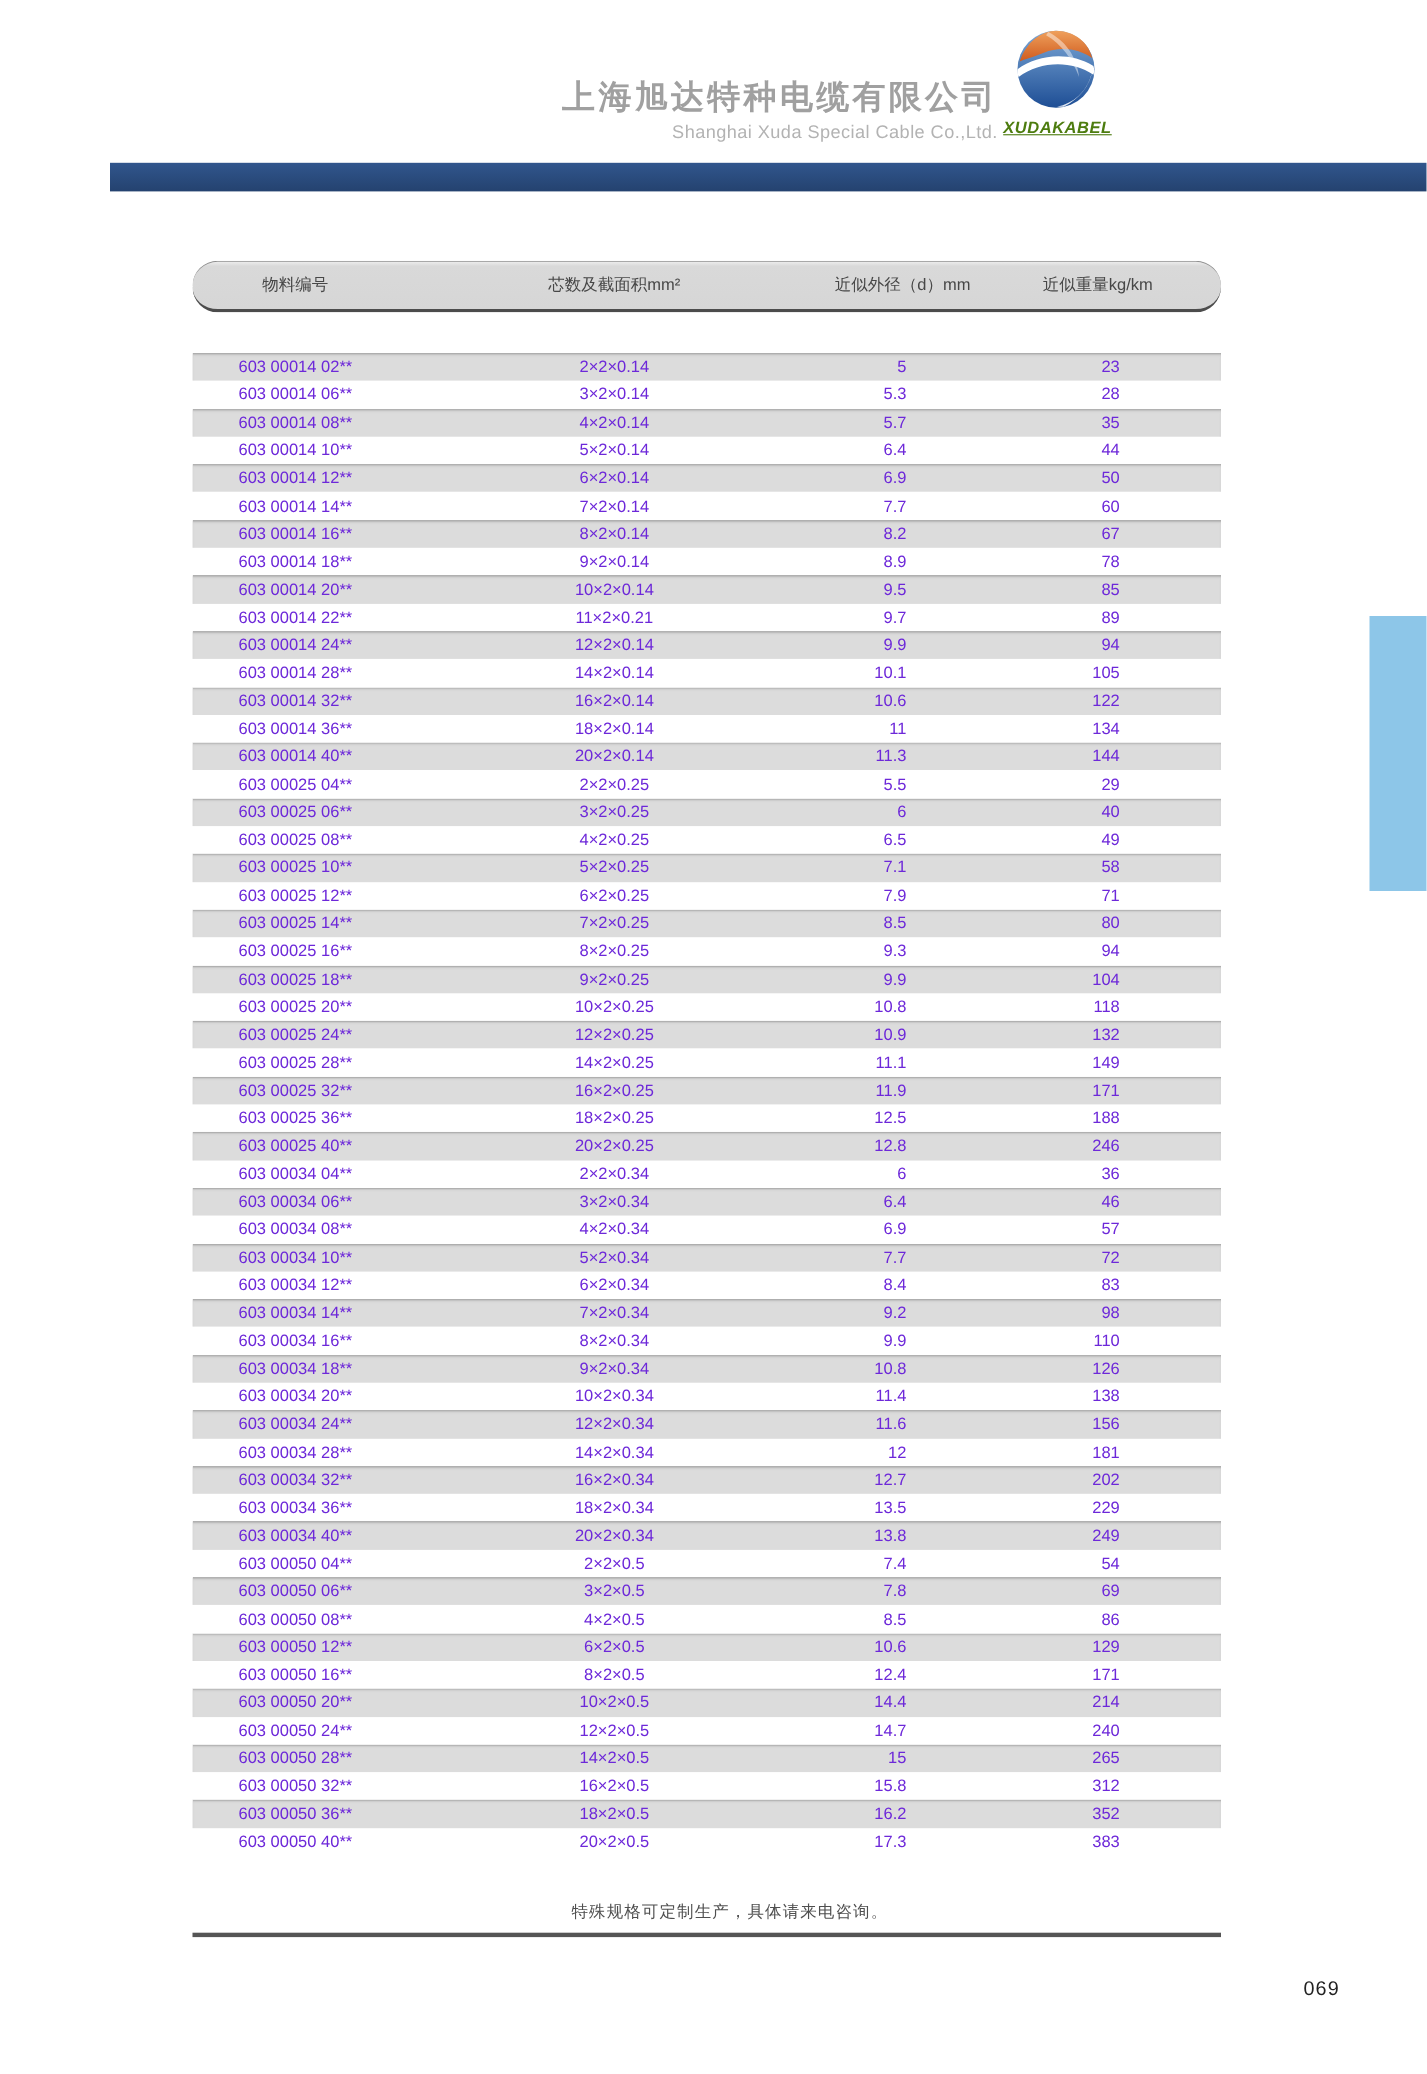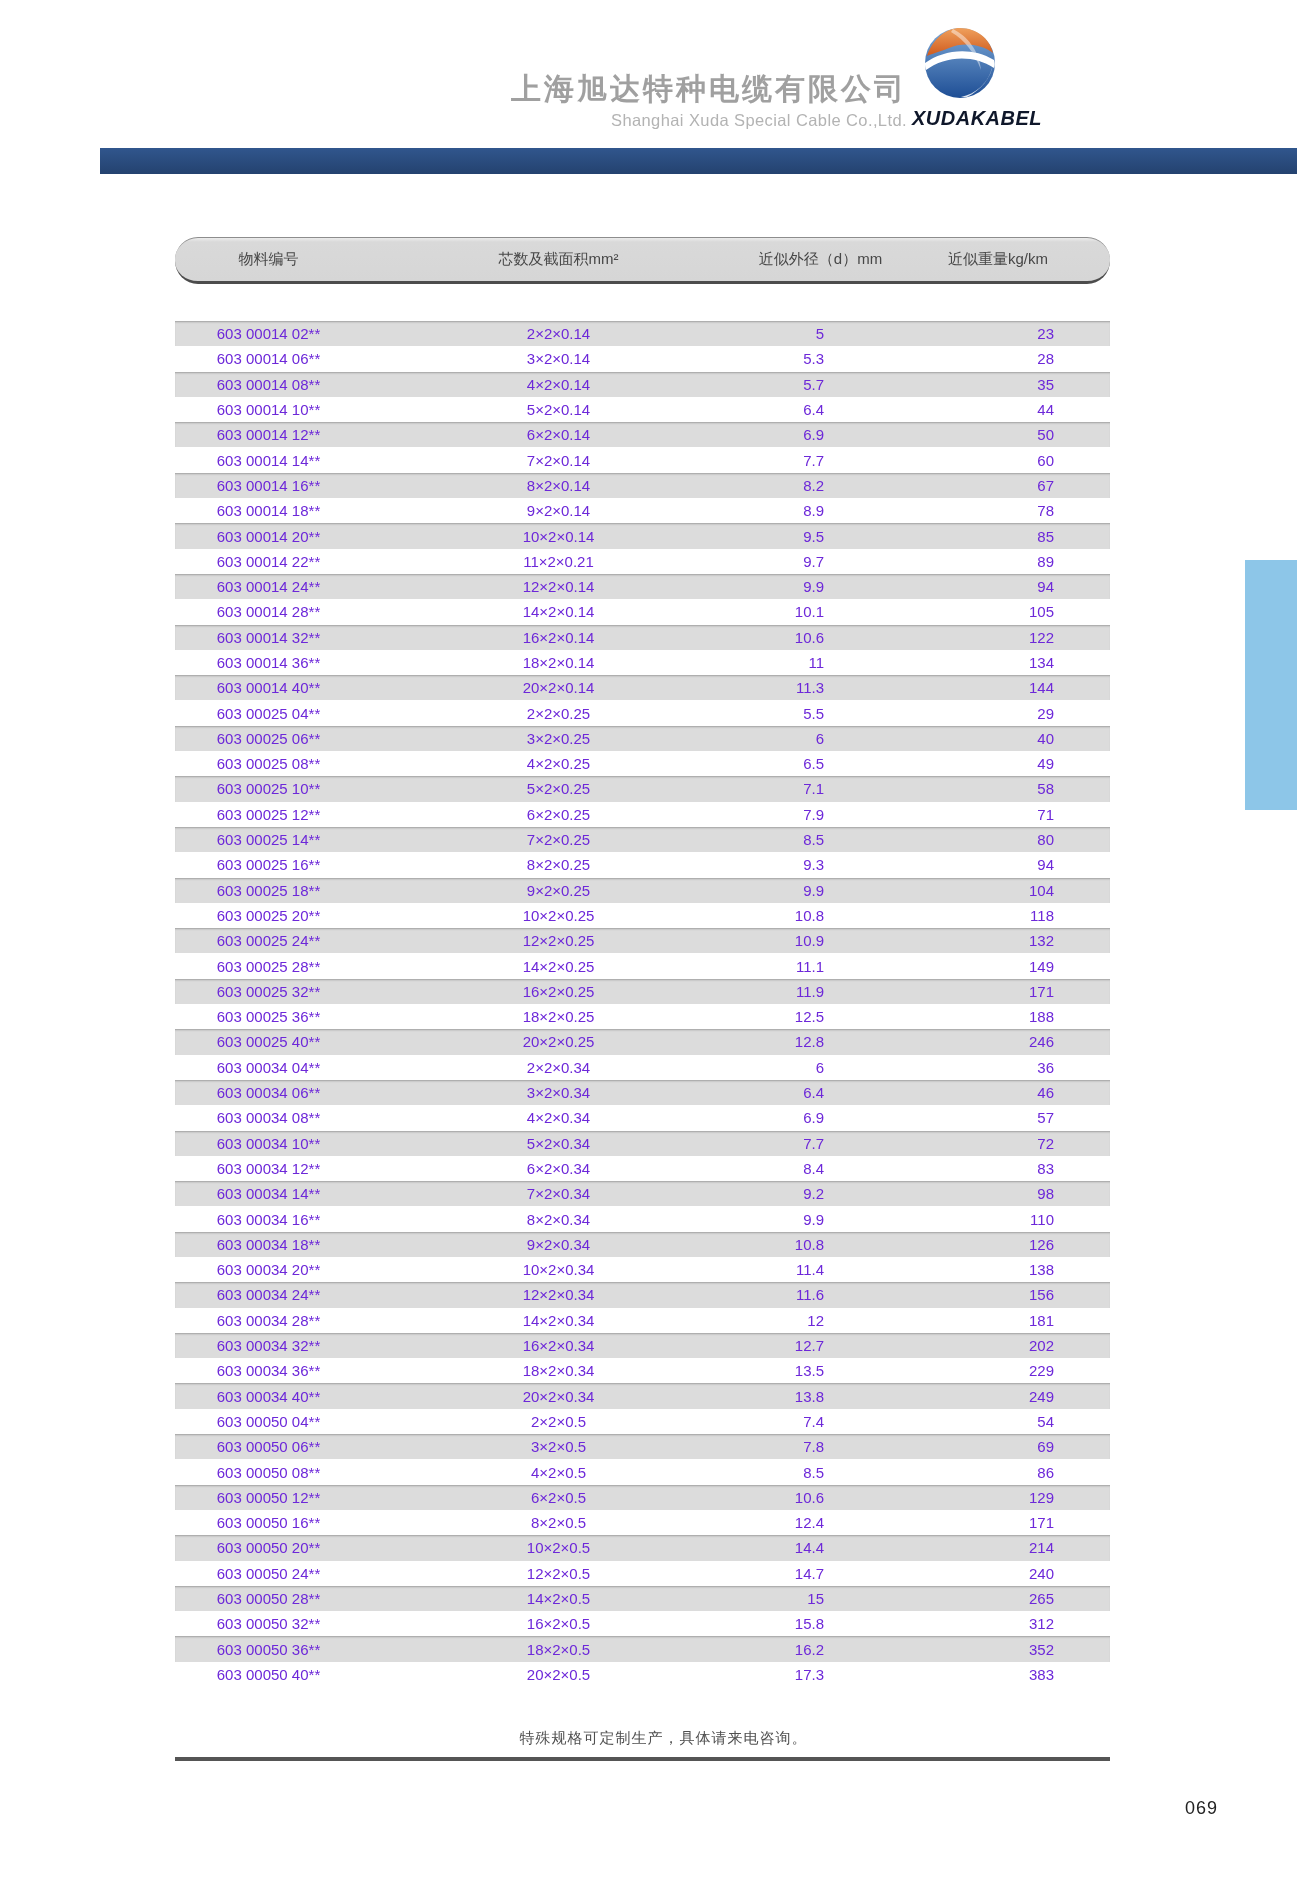--- a/index.html
+++ b/index.html
@@ -5,42 +5,42 @@
   html,body{margin:0;padding:0;}
   body{width:1297px;height:1885px;background:#ffffff;position:relative;overflow:hidden;
        font-family:"Liberation Sans", sans-serif;}
 
   
   .company-block{position:absolute;left:400px;top:70px;width:507px;text-align:right;}
   .company-cn{font-size:30px;font-weight:700;color:#a0a0a0;letter-spacing:3px;line-height:38px;}
   .company-en{font-size:16.5px;color:#b3b3b3;letter-spacing:.4px;line-height:24px;}
 
   .logo-block{position:absolute;left:912px;top:26px;width:96px;text-align:center;}
-  .logo-wordmark{margin-top:3px;font-size:20px;font-weight:700;font-style:italic;
-                 color:#0f172a;letter-spacing:.5px;}
+  .logo-wordmark{margin-top:3px;font-size:15px;font-weight:700;font-style:italic;
+                 color:#4d7c0f;letter-spacing:.5px;text-decoration:underline;}
 
   .brand-bar{position:absolute;left:100px;top:148px;width:1197px;height:26px;
              background:linear-gradient(180deg,#31568d 0%,#24426f 100%);}
 
   .chapter-tab{position:absolute;left:1245px;top:560px;width:52px;height:250px;background:#8dc6e8;}
 
   
   .spec-table{position:absolute;left:175px;top:237px;width:935px;}
   .thead{display:flex;align-items:center;height:43px;
          background:linear-gradient(180deg,#ececec 0,#d9d9d9 4px,#d6d6d6 100%);
          border-top:1px solid #8d8d8d;border-bottom:3px solid #4c4c4c;
          font-size:15px;color:#474747;border-radius:23px;}
   .tbody{margin-top:37px;}
   .row{display:flex;align-items:center;height:25.3px;font-size:15px;color:#6d28d9;}
   .row.alt{background:#dcdcdc;box-shadow:inset 0 2px 2px -1px rgba(110,110,110,.55);}
   .cell{box-sizing:border-box;}
   .c-code{width:187px;text-align:center;}
   .c-spec{width:393px;text-align:center;}
   .c-dia{width:131px;text-align:right;padding-right:62px;}
-  .c-wt{width:224px;text-align:right;padding-right:56px;}
+  .c-wt{width:224px;text-align:right;padding-right:92px;}
   .thead .c-dia,.thead .c-wt{text-align:center;padding-right:0;}
 
   
   .footer-note{position:absolute;left:158px;top:1729px;width:935px;text-align:center;
                padding-left:76px;box-sizing:border-box;font-size:15px;color:#4f4f4f;letter-spacing:1px;}
   .bottom-rule{position:absolute;left:175px;top:1757px;width:935px;height:3.5px;background:#555;}
   .page-number{position:absolute;left:1185px;top:1798px;font-family:Liberation Sans, sans-serif;
                font-size:18px;color:#222;letter-spacing:1px;}
 </style>
 </head>

